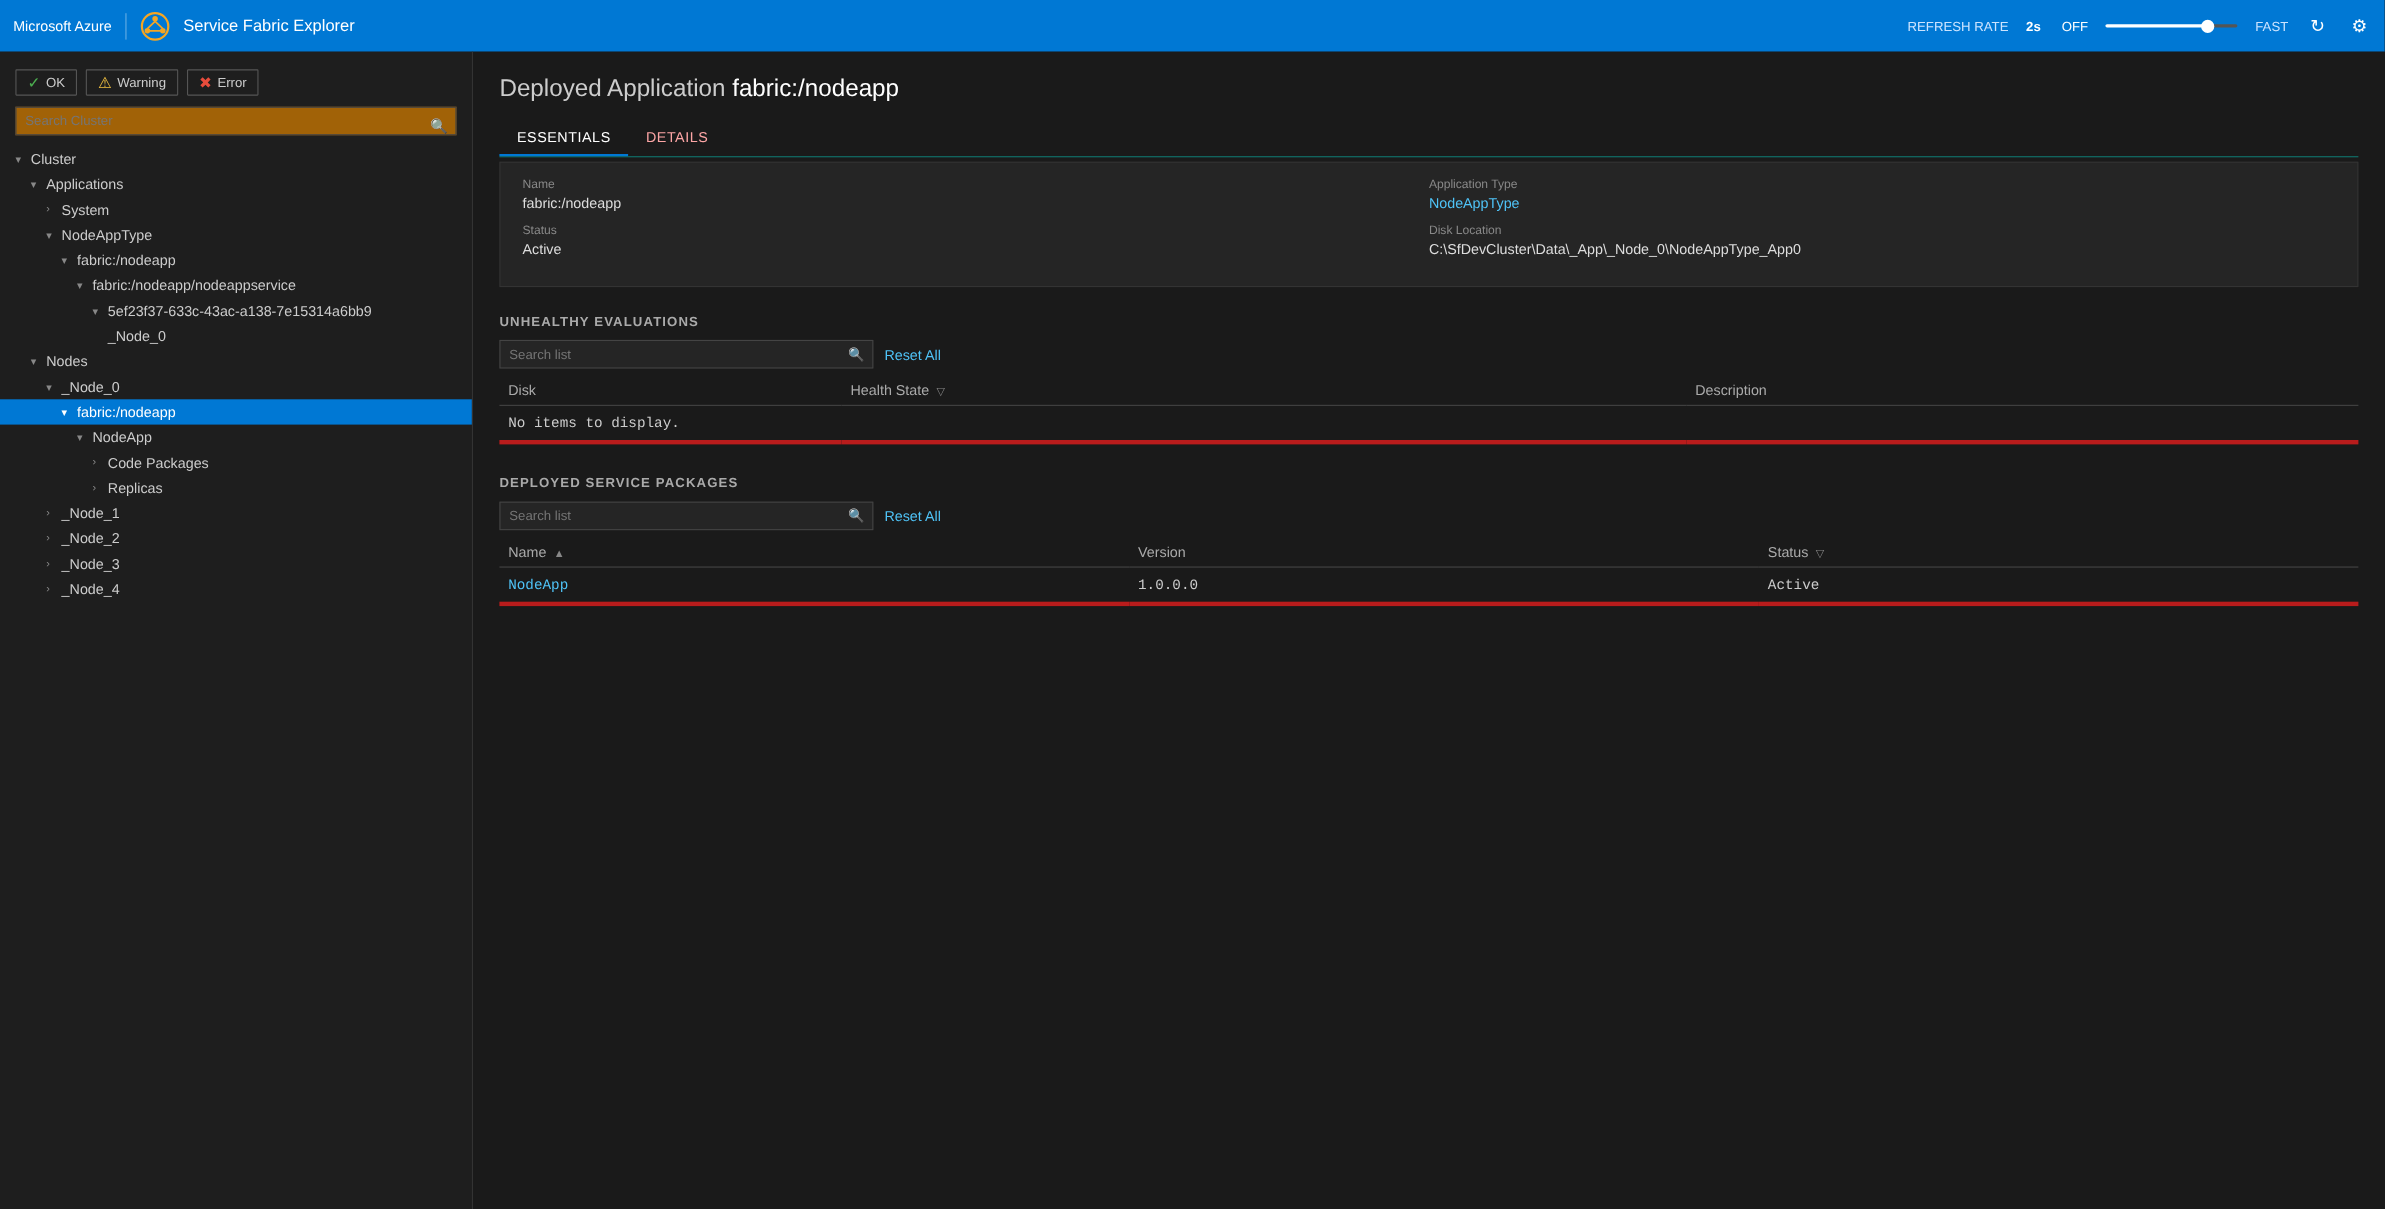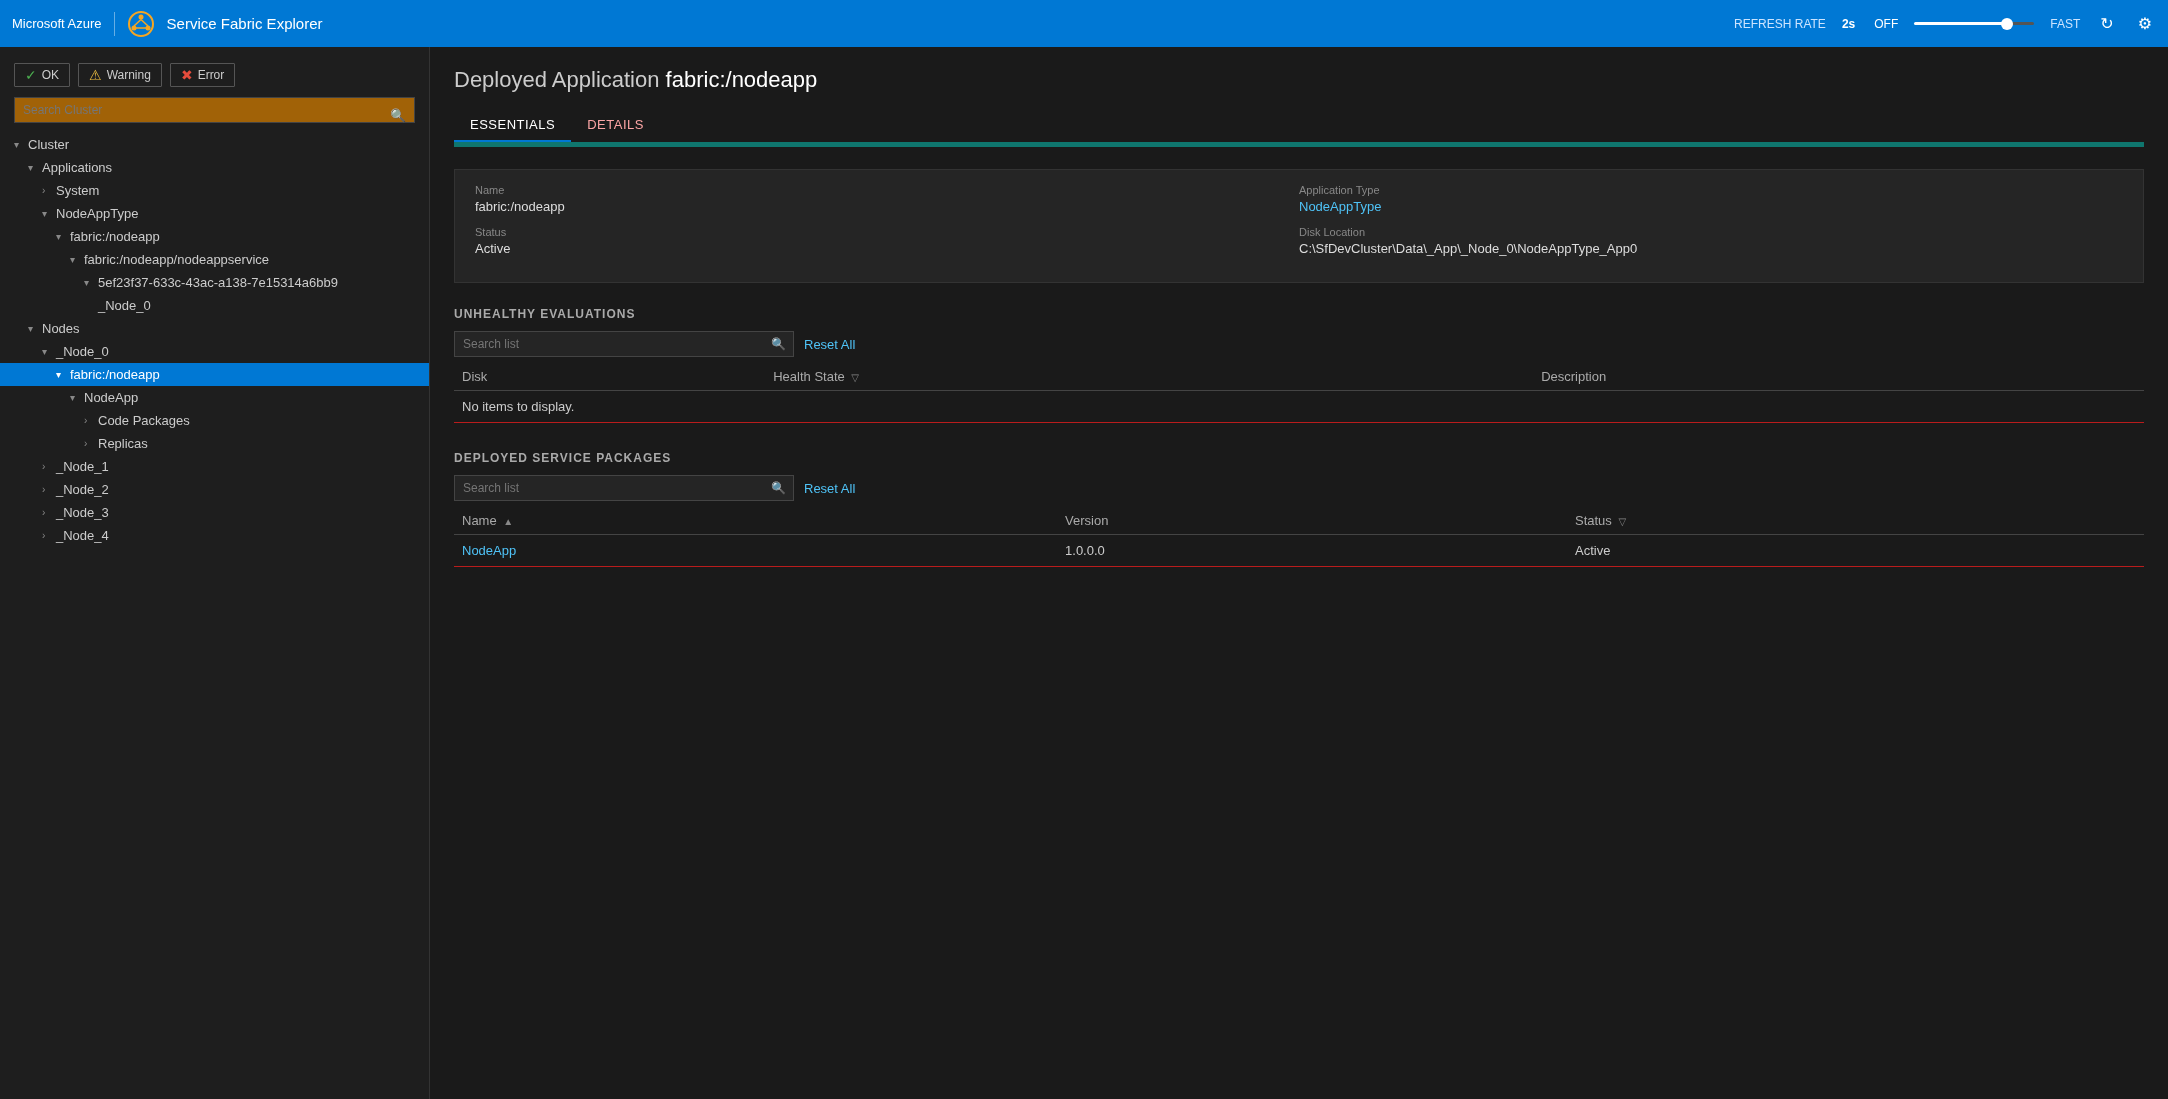--- a/index.html
+++ b/index.html
@@ -169,22 +169,22 @@
       margin-bottom: 16px;
     }
     .page-title .app-name {
       color: #fff;
       font-weight: 400;
     }
 
     
     .tabs {
       display: flex;
-      border-bottom: 5px solid #0f766e;
-      margin-bottom: 22px;
+      border-bottom: 1px solid #0f766e;
+      margin-bottom: 4px;
     }
     .tab {
       padding: 8px 16px;
       font-size: 13px;
       color: #fca5a5;
       cursor: pointer;
       border-bottom: 2px solid transparent;
       letter-spacing: 0.5px;
     }
     .tab.active {
@@ -267,22 +267,23 @@
       color: #aaa;
       font-weight: 400;
       padding: 6px 8px;
       border-bottom: 1px solid #444;
       white-space: nowrap;
     }
     .data-table th .filter-icon { color: #888; font-size: 10px; margin-left: 3px; }
     .data-table th .sort-icon { color: #888; font-size: 10px; margin-left: 3px; }
     .data-table td {
       padding: 8px 8px;
-      border-bottom: 1px solid #b91c1c;
+      border-bottom: 4px solid #b91c1c;
       color: #ccc;
+      font-family: Liberation Mono, monospace;
     }
     .data-table td.link { color: #4fc3f7; cursor: pointer; }
     .no-items { color: #888; padding: 10px 8px; font-size: 13px; }
 
     .section-block { margin-bottom: 28px; }
 
     
     ::-webkit-scrollbar { width: 6px; }
     ::-webkit-scrollbar-track { background: #1a1a1a; }
     ::-webkit-scrollbar-thumb { background: #444; border-radius: 3px; }

